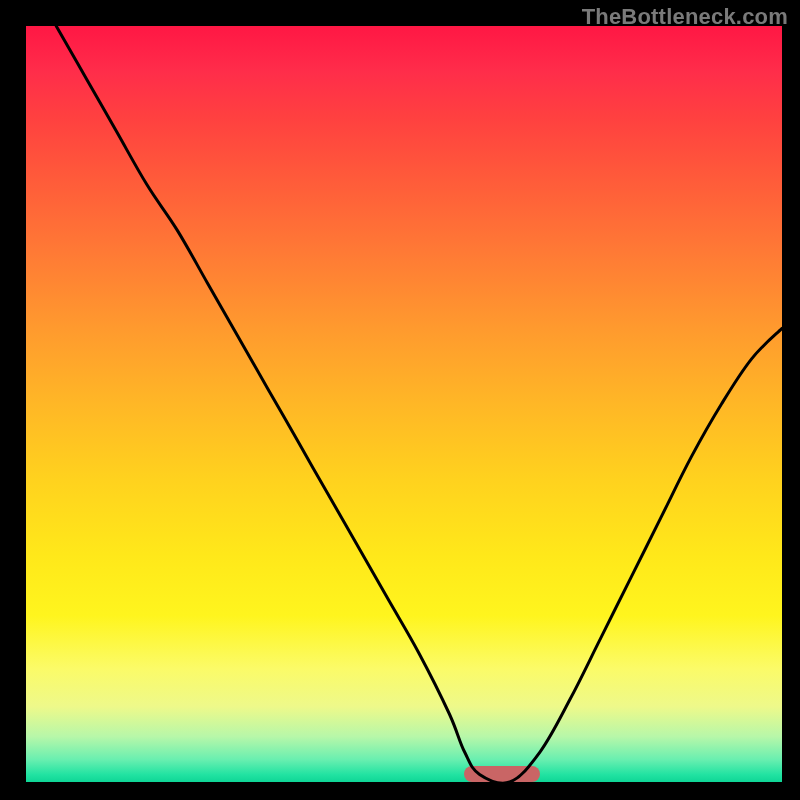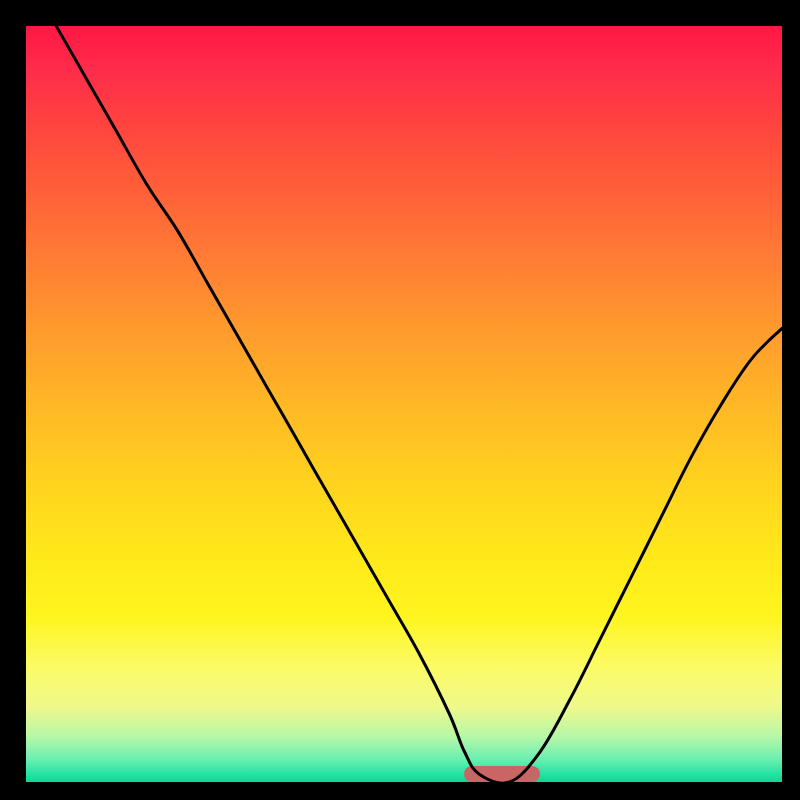--- a/index.html
+++ b/index.html
@@ -81,13 +81,14 @@
   <div class="plot">
     <div class="gradient"></div>
 
     <div id="pill" class="underlay-pill" style="left: 438.48px; width: 75.6px; top: 740px;"></div>
 
     <svg class="curve" viewBox="0 0 756 756" preserveAspectRatio="none">
       <path id="curve-path" d="M 30.2 0.0 C 35.7 9.5, 49.6 33.9, 60.5 52.9 C 71.4 72.0, 79.8 86.8, 90.7 105.8 C 101.6 124.9, 110.1 141.1, 121.0 158.8 C 131.8 176.5, 140.3 186.4, 151.2 204.1 C 162.1 221.8, 170.6 238.0, 181.4 257.0 C 192.3 276.1, 200.8 290.9, 211.7 310.0 C 222.6 329.0, 231.0 343.8, 241.9 362.9 C 252.8 381.9, 261.3 396.7, 272.2 415.8 C 283.0 434.9, 291.5 449.7, 302.4 468.7 C 313.3 487.8, 321.8 502.6, 332.6 521.6 C 343.5 540.7, 352.0 555.5, 362.9 574.6 C 373.8 593.6, 382.2 607.1, 393.1 627.5 C 404.0 647.9, 415.2 670.3, 423.4 688.0 C 431.5 705.7, 433.0 714.9, 438.5 725.8 C 443.9 736.6, 445.4 743.0, 453.6 748.4 C 461.8 753.9, 473.0 760.1, 483.8 756.0 C 494.7 751.9, 503.2 740.7, 514.1 725.8 C 525.0 710.8, 533.4 693.3, 544.3 672.8 C 555.2 652.4, 563.7 634.1, 574.6 612.4 C 585.4 590.6, 593.9 573.7, 604.8 551.9 C 615.7 530.1, 624.2 513.2, 635.0 491.4 C 645.9 469.6, 654.4 451.3, 665.3 430.9 C 676.2 410.5, 684.6 395.7, 695.5 378.0 C 706.4 360.3, 714.9 346.2, 725.8 332.6 C 736.6 319.0, 750.6 307.8, 756.0 302.4" fill="none" stroke="#000" stroke-width="3" stroke-linecap="round"></path>
     </svg>
   </div>
 
+  <div class="watermark">TheBottleneck.com</div>
 </div>
 
 </body></html>

